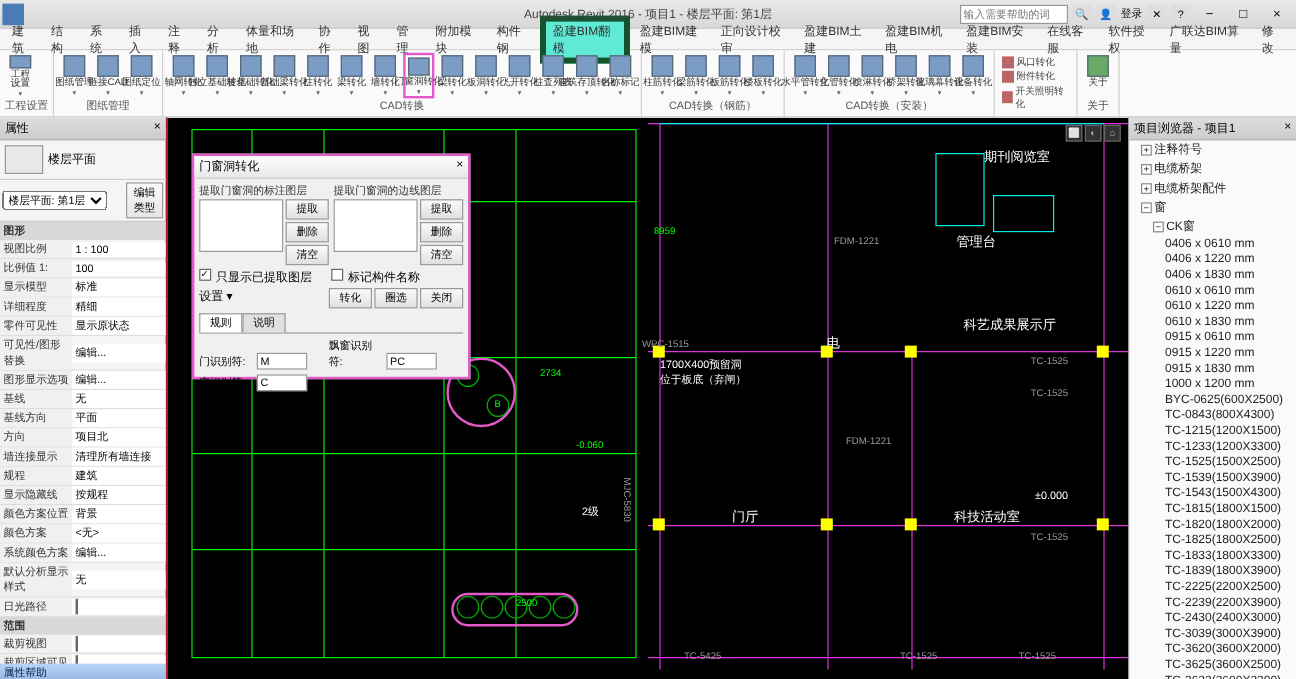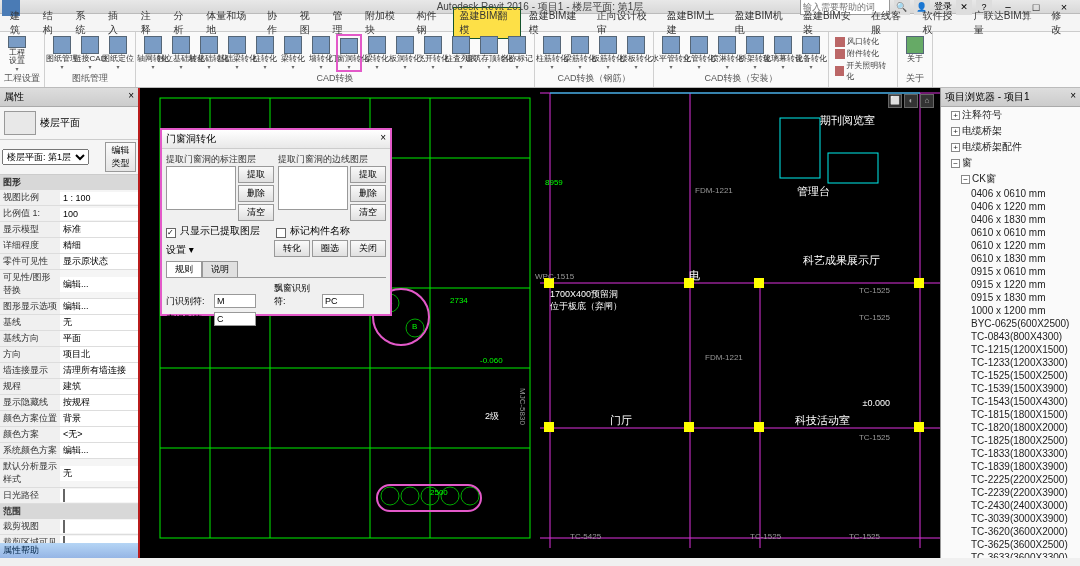--- a/index.html
+++ b/index.html
@@ -1,26 +1,26 @@
 <!DOCTYPE html>
 <html><head>
 <meta charset="utf-8">
 <style>
 *{margin:0;padding:0;box-sizing:border-box;font-family:"Microsoft YaHei",sans-serif;font-size:10px}
 body{width:1080px;height:566px;background:#f0f0f0;overflow:hidden;position:relative}
-.title-bar{height:14px;background:linear-gradient(#e8e8e8,#d8d8d8);display:flex;align-items:center;border-bottom:1px solid #bbb}
+.title-bar{height:24px;background:linear-gradient(#e8e8e8,#d8d8d8);display:flex;align-items:center;border-bottom:1px solid #bbb}
 .title-bar .logo{width:18px;height:18px;background:#4a7bb5;margin:2px}
 .title-text{position:absolute;left:50%;transform:translateX(-50%);color:#444}
 .title-right{margin-left:auto;display:flex;align-items:center;gap:4px;padding-right:4px}
 .search-box{width:90px;height:16px;border:1px solid #999;background:#fff;font-size:9px;color:#aaa;padding:0 2px}
 .tb-btn{width:16px;height:16px;background:#ddd;display:inline-block;font-size:9px;text-align:center;line-height:16px;cursor:pointer}
 .win-btn{width:24px;height:16px;text-align:center;line-height:16px;cursor:pointer;font-size:11px}
 .menu-bar{height:18px;background:#f5f5f5;display:flex;align-items:center;padding:0 4px;gap:2px;border-bottom:1px solid #ccc}
 .menu-item{padding:1px 6px;cursor:pointer;font-size:10px;color:#333}
-.menu-item.active{background:#fde047;border:1px solid #14532d}
+.menu-item.active{background:#5eead4;border:5px solid #14532d}
 .ribbon{height:56px;background:#fafafa;border-bottom:1px solid #bbb;display:flex}
 .ribbon-group{border-right:1px solid #d0d0d0;padding:2px 4px;display:flex;flex-direction:column;justify-content:space-between}
 .ribbon-icons{display:flex;gap:2px;flex-wrap:wrap}
 .ribbon-icon{width:26px;height:38px;display:flex;flex-direction:column;align-items:center;cursor:pointer;padding-top:2px}
 .ribbon-icon .ico{width:18px;height:18px;background:#7a9cc5;border:1px solid #567}
 .ribbon-icon .lbl{font-size:8px;color:#333;text-align:center;line-height:8px;margin-top:1px;white-space:nowrap}
 .ribbon-icon .arr{font-size:6px;color:#666}
 .ribbon-icon.hl{border:2px solid #e359c9}
 .group-label{font-size:9px;color:#555;text-align:center}
 .ribbon-small{width:60px;display:flex;flex-direction:column;gap:1px;padding:2px}
@@ -49,21 +49,21 @@
 .browser{width:140px;background:#fafafa;border-left:1px solid #999;display:flex;flex-direction:column}
 .tree{flex:1;overflow:auto;padding:0;font-size:9px;color:#222}
 .tree-item{padding:1px 2px;white-space:nowrap}
 .tree-item.l1{padding-left:10px}
 .tree-item.l2{padding-left:20px}
 .tree-item.l3{padding-left:30px}
 .tree-item .togg{display:inline-block;width:9px;height:9px;border:1px solid #888;text-align:center;line-height:7px;font-size:8px;margin-right:2px;background:#fff}
 .dialog{position:absolute;left:160px;top:128px;width:232px;height:188px;background:#f0f0f0;border:2px solid #e359c9;z-index:10}
 .dlg-title{background:linear-gradient(#fff,#e8e8e8);padding:2px 4px;display:flex;justify-content:space-between;font-size:9px;border-bottom:1px solid #ccc}
 .dlg-body{padding:4px;font-size:9px}
-.dlg-row{display:flex;align-items:flex-end;gap:4px;margin-bottom:2px}
+.dlg-row{display:flex;align-items:flex-start;gap:4px;margin-bottom:2px}
 .dlg-label{font-size:9px;color:#333}
 .dlg-list{width:70px;height:44px;background:#fff;border:1px solid #999}
 .dlg-btns{display:flex;flex-direction:column;gap:2px}
 .dlg-btn{font-size:9px;padding:1px 8px;background:linear-gradient(#fafafa,#e0e0e0);border:1px solid #999;cursor:pointer}
 .dlg-chk{width:10px;height:10px;border:1px solid #666;background:#fff;display:inline-block}
 .dlg-chk.on::after{content:"✓";font-size:8px;display:block;line-height:8px}
 .dlg-tabs{display:flex;border-bottom:1px solid #999;margin-top:4px}
 .dlg-tab{padding:1px 8px;background:#e0e0e0;border:1px solid #999;border-bottom:none;font-size:9px;cursor:pointer}
 .dlg-tab.active{background:#fff}
 .dlg-field-row{display:flex;align-items:flex-end;gap:4px;margin-top:4px}

